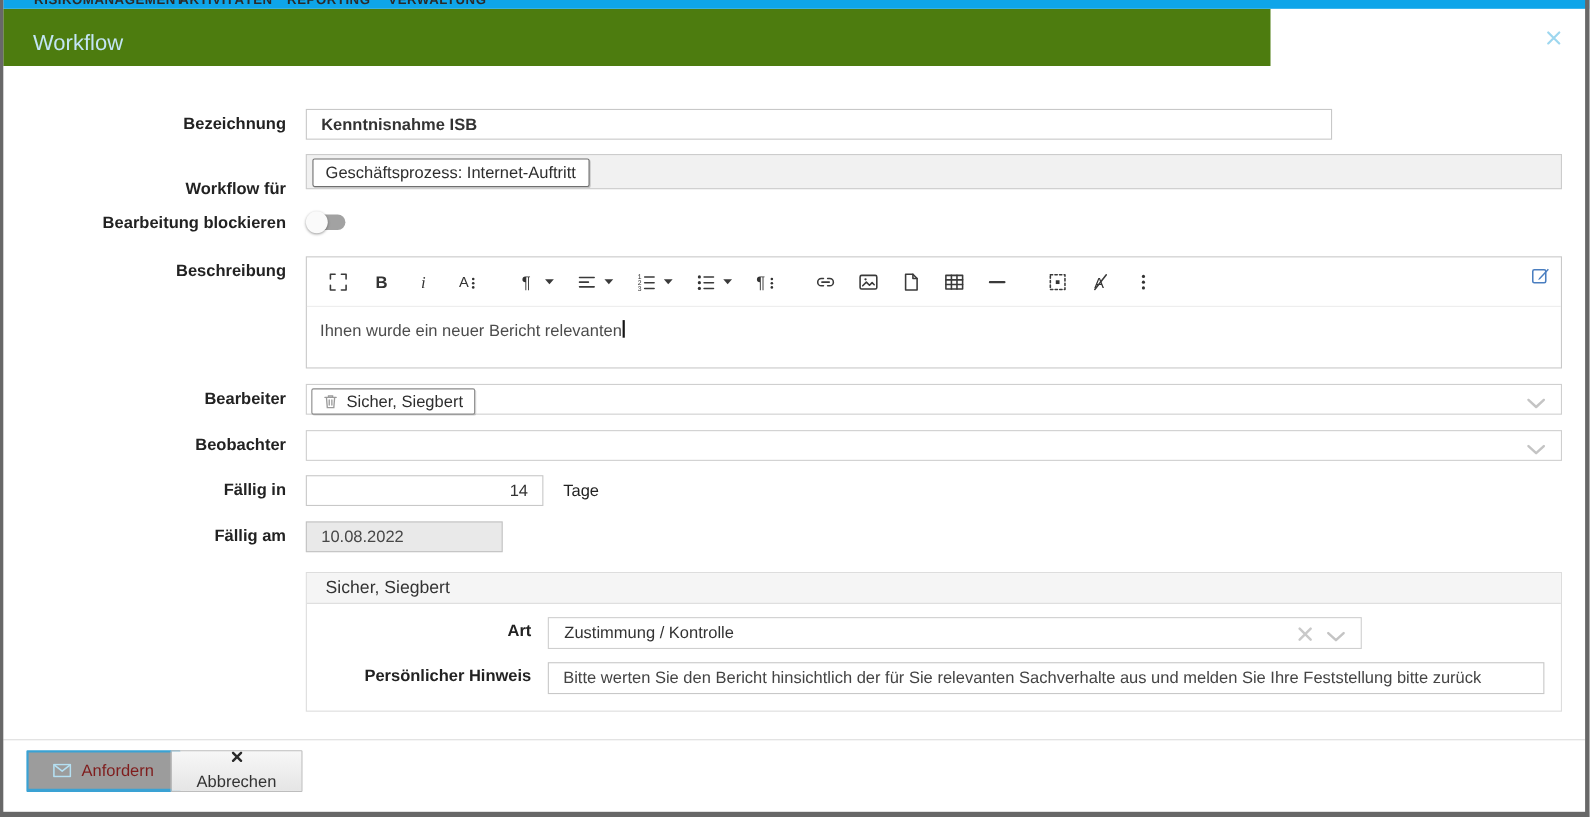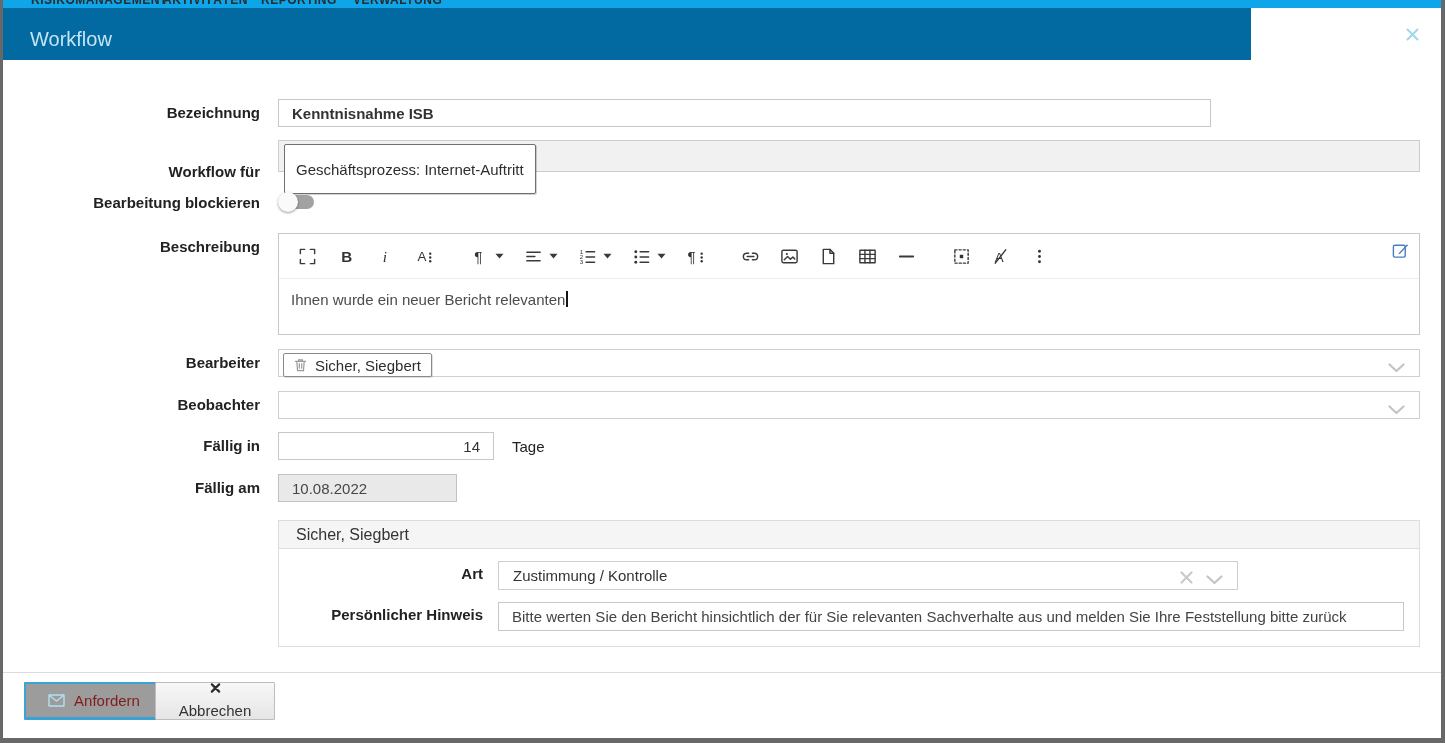--- a/index.html
+++ b/index.html
@@ -4,34 +4,34 @@
 <style>
   html,body{margin:0;padding:0;background:#888;}
   .screen{position:relative;width:1445px;height:743px;background:#ffffff;overflow:hidden;
           font-family:"Liberation Sans",sans-serif;-webkit-font-smoothing:antialiased;}
   .frame{position:absolute;inset:0;border-left:3px solid #686868;border-right:4px solid #686868;
          border-bottom:5px solid #686868;pointer-events:none;z-index:60;}
   
   .navstrip{position:absolute;left:3px;top:0;width:1438px;height:8px;background:#0ea5e9;overflow:hidden;z-index:5;padding-left:24px;}
   .navstrip span{position:absolute;top:-7px;font-size:12px;font-weight:700;letter-spacing:.5px;color:#2b2b2b;white-space:nowrap;}
   
-  .mheader{position:absolute;left:3px;top:8px;width:1248px;height:52px;background:#0369a1;z-index:4;}
+  .mheader{position:absolute;left:3px;top:8px;width:1152px;height:52px;background:#4d7c0f;z-index:4;}
   .mtitle{position:absolute;left:27px;top:20px;font-size:20px;font-weight:400;color:#c3e5f5;}
   .mclose{position:absolute;left:1399px;top:16px;width:20px;height:20px;display:flex;align-items:center;justify-content:center;cursor:pointer;}
   .flabel{position:absolute;left:0;width:260px;text-align:right;font-size:15px;line-height:20px;
           color:#222;font-weight:600;white-space:nowrap;}
   .inp{position:absolute;box-sizing:border-box;border:1px solid #c8c8c8;background:#fff;
        font-family:"Liberation Sans",sans-serif;font-size:15px;color:#333;padding:0 13px;outline:none;}
   .sel{position:absolute;box-sizing:border-box;border:1px solid #cfcfcf;background:#fff;}
   .chev{position:absolute;top:9px;right:14px;}
   
   .wfbox{position:absolute;left:278px;top:140px;width:1142px;height:32px;box-sizing:border-box;
          background:#f1f1f1;border:1px solid #ccc;}
   .wfchip{position:absolute;left:5px;top:3px;height:24px;display:flex;align-items:center;
-          background:#fff;border:1px solid #6f6f6f;border-radius:2px;padding:12px 11px;
+          background:#fff;border:1px solid #6f6f6f;border-radius:2px;padding:0 11px;
           font-size:15px;color:#2e2e2e;box-shadow:1px 1px 0 rgba(0,0,0,.18);cursor:pointer;}
   
   .toggle{position:absolute;left:278px;top:192px;width:40px;height:20px;cursor:pointer;}
   .toggle .track{position:absolute;left:3px;top:3px;width:33px;height:14px;border-radius:7px;background:#a2a2a2;}
   .toggle .knob{position:absolute;left:0;top:0;width:20px;height:20px;border-radius:50%;background:#fafafa;
                 box-shadow:0 1px 2.5px rgba(0,0,0,.4);}
   
   .editor{position:absolute;left:278px;top:233px;width:1142px;height:102px;box-sizing:border-box;
           border:1px solid #c9c9c9;background:#fff;}
   .tbar{position:absolute;left:0;top:0;right:0;height:44px;display:flex;align-items:center;

